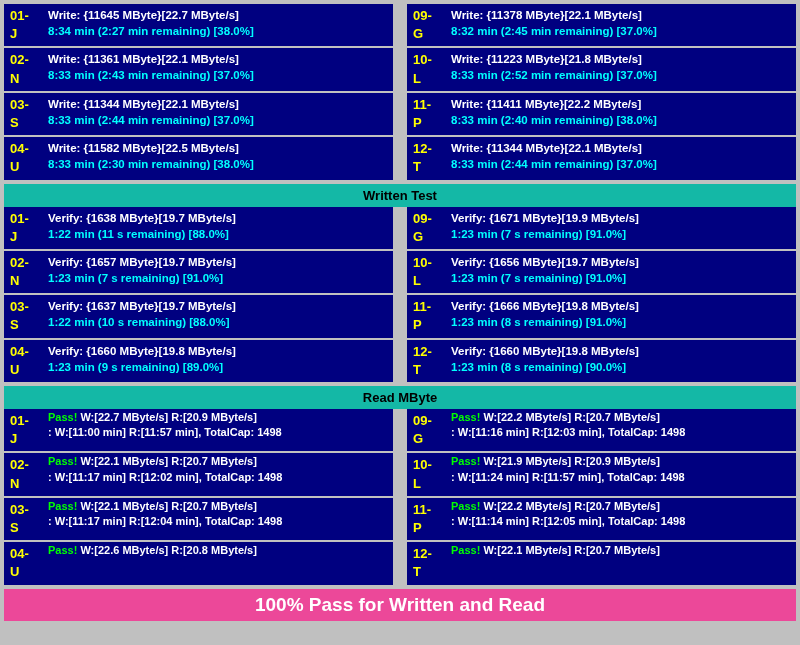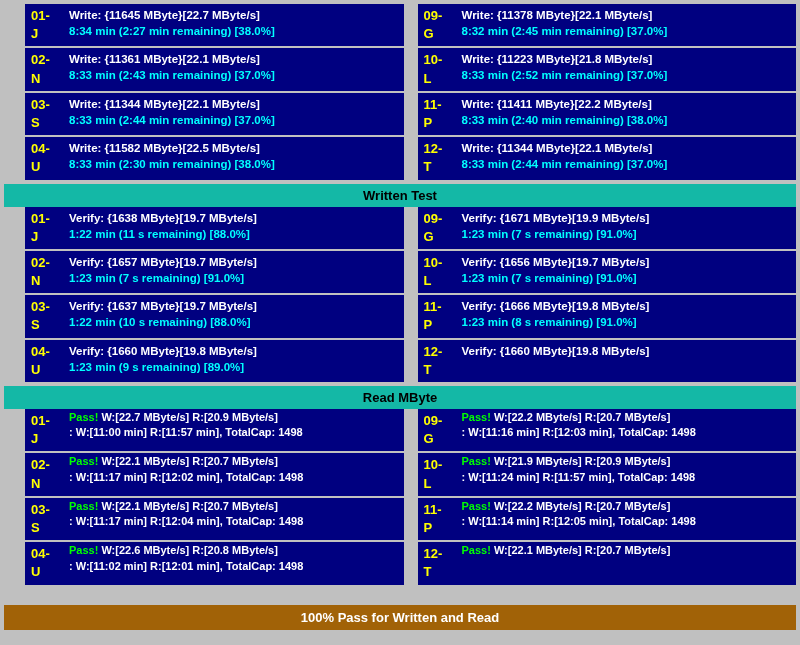--- a/index.html
+++ b/index.html
@@ -15,21 +15,20 @@
       background: #c0c0c0;
       padding: 4px;
     }
     .section {
       margin-bottom: 2px;
     }
     .grid-2col {
       display: grid;
       grid-template-columns: 1fr 1fr;
       gap: 14px;
-      margin-left: 21px;
     }
     .cell {
       background: #000080;
       color: #ffffff;
       padding: 3px 6px;
       line-height: 1.4;
       font-size: 11.5px;
       font-weight: bold;
     }
     .cell .row1 { color: #ffffff; }
@@ -46,27 +45,27 @@
       background: #000080;
       color: #ffffff;
       padding: 1px 6px;
       line-height: 1.4;
       font-size: 11px;
       font-weight: bold;
     }
     .pass-cell .pass-label { color: #00ff00; font-weight: bold; }
     .pass-cell .pass-data { color: #ffffff; }
     .footer-bar {
-      background: #a16207;
+      background: #ec4899;
       color: #ffffff;
       text-align: center;
       padding: 5px;
-      font-size: 13px;
-      font-weight: bold;
-      margin-top: 18px;
+      font-size: 19px;
+      font-weight: bold;
+      margin-top: 2px;
     }
     .device-id {
       color: #ffff00;
       font-weight: bold;
     }
   </style>
 </head>
 <body>
 
 <div class="main-container">
@@ -223,20 +222,21 @@
             <div class="row1">Verify: {1666 MByte}[19.8 MByte/s]</div>
             <div class="row2">1:23 min (8 s remaining)  [91.0%]</div>
           </div>
         </div>
         <div style="display:grid; grid-template-columns: 38px 1fr; margin-bottom:2px;">
           <div class="cell" style="display:flex; align-items:center; justify-content:center; font-size:13px;">
               <span class="device-id">12-T</span>
             </div>
           <div class="cell">
             <div class="row1">Verify: {1660 MByte}[19.8 MByte/s]</div>
+            <div class="row2">1:23 min (8 s remaining)  [90.0%]</div>
           </div>
         </div>
       </div>
     </div>
   </div>
 
   <div class="section-label">Read MByte</div>
 
   <div class="section">
     <div class="grid-2col">
@@ -267,21 +267,20 @@
             <div><span class="pass-label">Pass!</span> <span class="pass-data">W:[22.1 MByte/s] R:[20.7 MByte/s]</span></div>
             <div class="pass-data">: W:[11:17 min] R:[12:04 min], TotalCap: 1498</div>
           </div>
         </div>
         <div style="display:grid; grid-template-columns: 38px 1fr; margin-bottom:2px;">
           <div class="cell" style="display:flex; align-items:center; justify-content:center; font-size:13px;">
               <span class="device-id">04-U</span>
             </div>
           <div class="pass-cell">
             <div><span class="pass-label">Pass!</span> <span class="pass-data">W:[22.6 MByte/s] R:[20.8 MByte/s]</span></div>
-            <div class="pass-data">: W:[11:02 min] R:[12:01 min], TotalCap: 1498</div>
           </div>
         </div>
       </div>
       <div>
         <div style="display:grid; grid-template-columns: 38px 1fr; margin-bottom:2px;">
           <div class="cell" style="display:flex; align-items:center; justify-content:center; font-size:13px;">
               <span class="device-id">09-G</span>
             </div>
           <div class="pass-cell">
             <div><span class="pass-label">Pass!</span> <span class="pass-data">W:[22.2 MByte/s] R:[20.7 MByte/s]</span></div>

